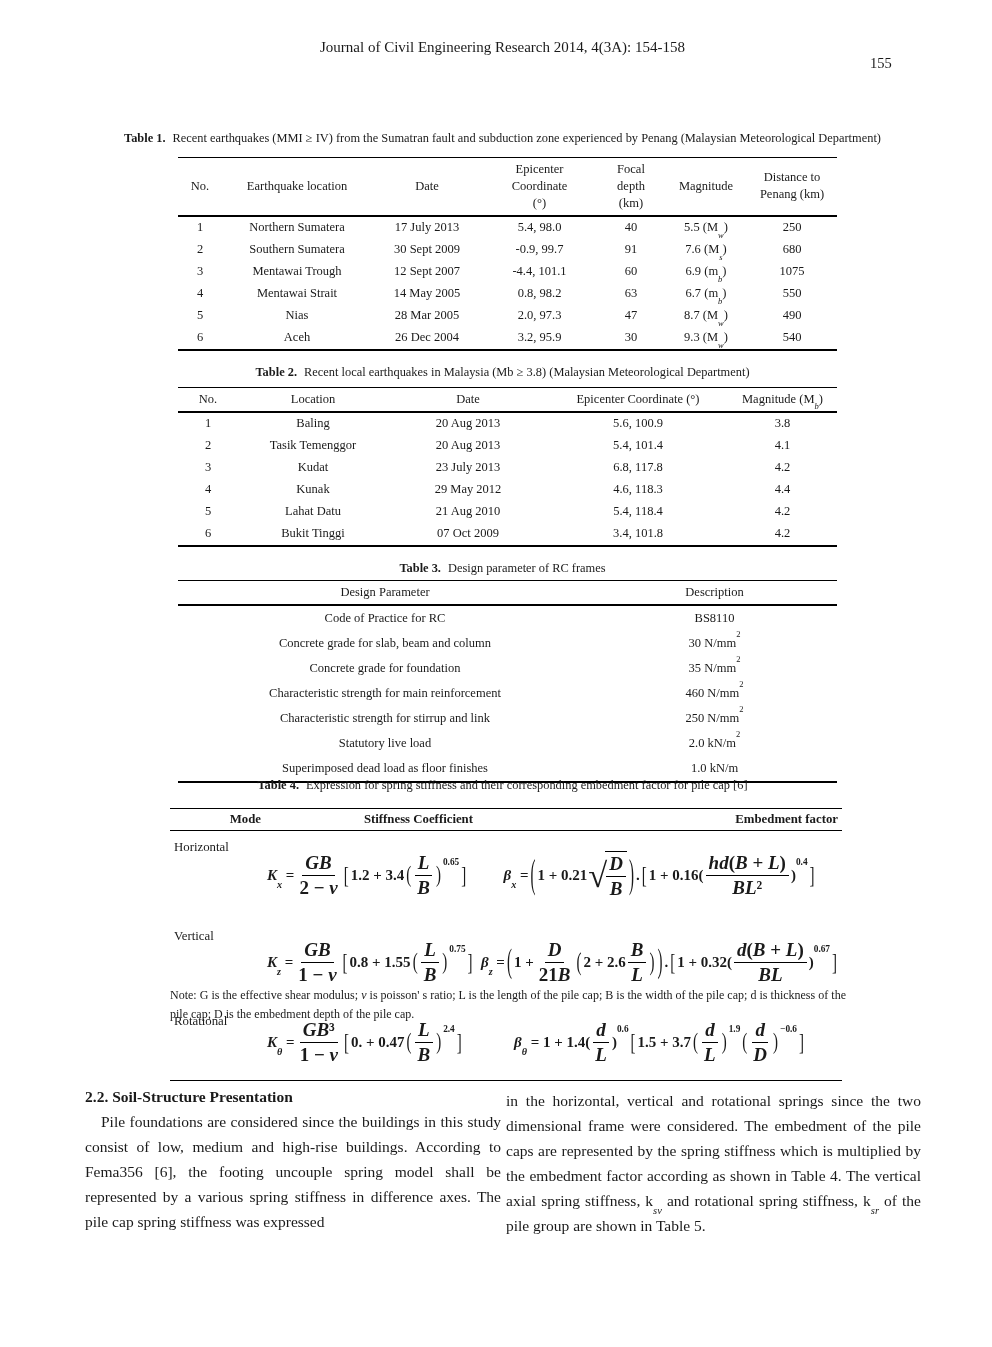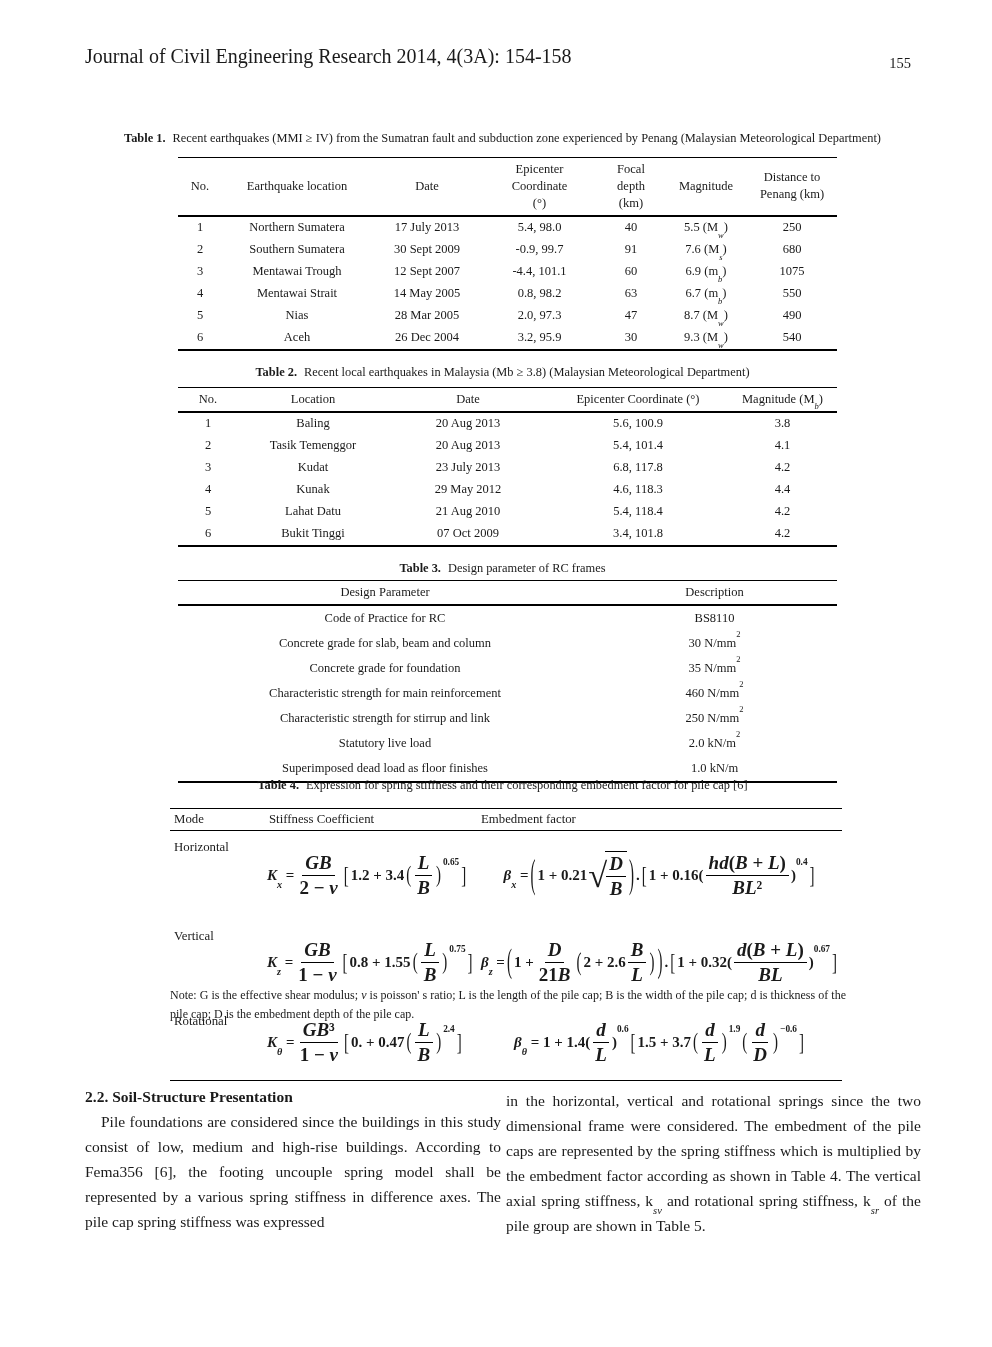--- a/index.html
+++ b/index.html
@@ -1,35 +1,35 @@
 <!DOCTYPE html>
 <html><head>
 <meta charset="utf-8">
 <style>
   html,body{margin:0;padding:0;background:#e8e8e8;}
   .page{position:relative;width:992px;height:1347px;background:#ffffff;margin:0 auto;
         font-family:"Liberation Serif",serif;color:#1a1a1a;overflow:hidden;}
   .abs{position:absolute;}
-  .running-head{top:45px;left:85px;width:835px;text-align:left;font-size:20px;}
-  .page-number{top:55px;left:870px;width:60px;text-align:center;font-size:14.5px;}
+  .running-head{top:39px;left:85px;width:835px;text-align:center;font-size:15px;}
+  .page-number{top:55px;left:870px;width:60px;font-size:14.5px;}
   .cap{left:85px;width:835px;text-align:center;font-size:12.4px;}
   .cap b{margin-right:7px;}
   .t1{top:157px;}  .cap1{top:131px;}
   .t2{top:387px;}  .cap2{top:365px;}
   .t3{top:580px;}  .cap3{top:561px;}
   .t4{top:808px;}  .cap4{top:778px;}
   table{border-collapse:collapse;table-layout:fixed;}
   .datatable{left:178px;width:659px;font-size:12.5px;
              border-top:1px solid #000;border-bottom:2px solid #000;}
   .datatable th{font-weight:normal;white-space:pre-line;line-height:1.35;
                 border-bottom:2px solid #000;padding:3px 4px;vertical-align:middle;text-align:center;}
   .datatable td{text-align:center;padding:0 4px;height:22px;}
   .t3 td{height:25px;text-align:center;}
   .t4{left:170px;width:672px;font-size:12.8px;border-top:1.5px solid #000;border-bottom:1.5px solid #000;}
-  .t4 th{font-weight:normal;border-bottom:1px solid #000;padding:3px 4px;text-align:left;}
+  .t4 th{font-weight:bold;border-bottom:1px solid #000;padding:3px 4px;text-align:right;}
   .t4 td.mode{vertical-align:top;text-align:left;padding:9px 2px 0 4px;}
   .t4 td.fstiff{text-align:left;padding-left:2px;}
   .t4 td.femb{text-align:center;}
   .r1 td{height:80px;} .r2 td{height:76px;} .r3 td{height:66px;}
   .formula{display:inline-flex;align-items:center;gap:1px;font-size:15px;font-weight:bold;
            font-family:"Liberation Serif",serif;}
   .formula i{font-style:italic;}
   .frac{display:inline-flex;flex-direction:column;align-items:center;line-height:1.25;
         font-size:19px;padding:0 1px;justify-content:flex-end;}
   .frac .nu{border-bottom:1px solid #000;padding:0 3px;display:block;}

